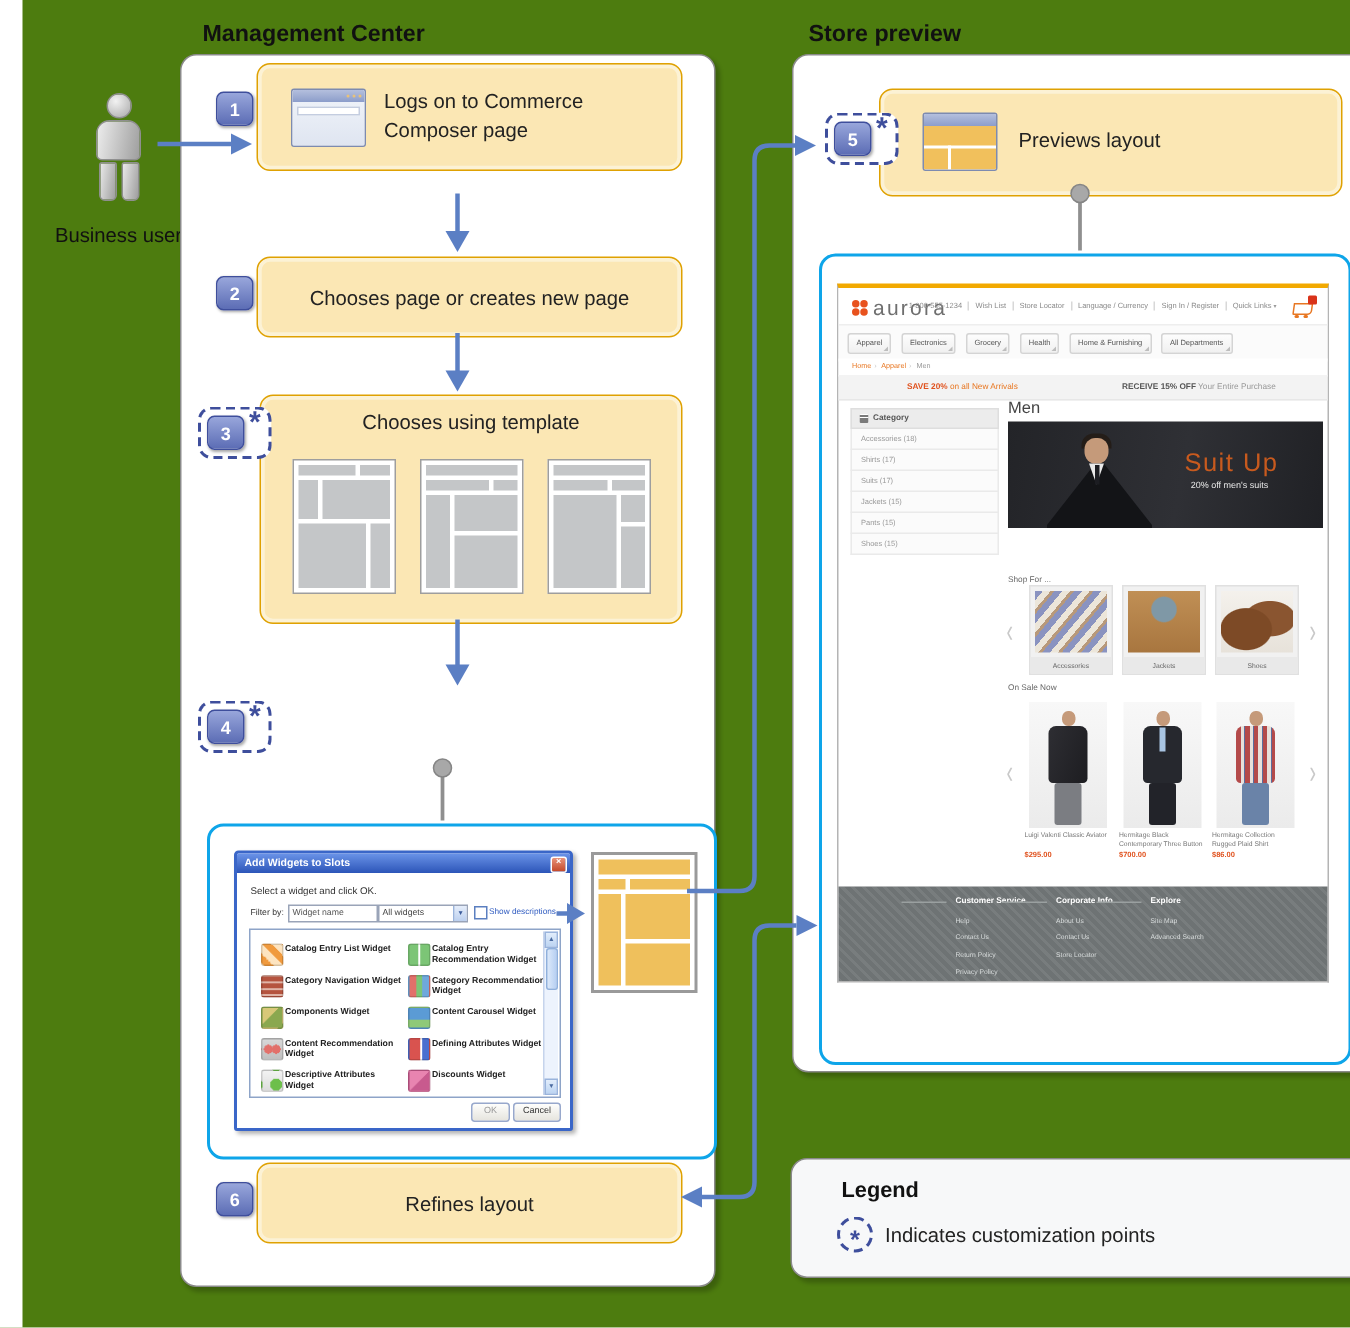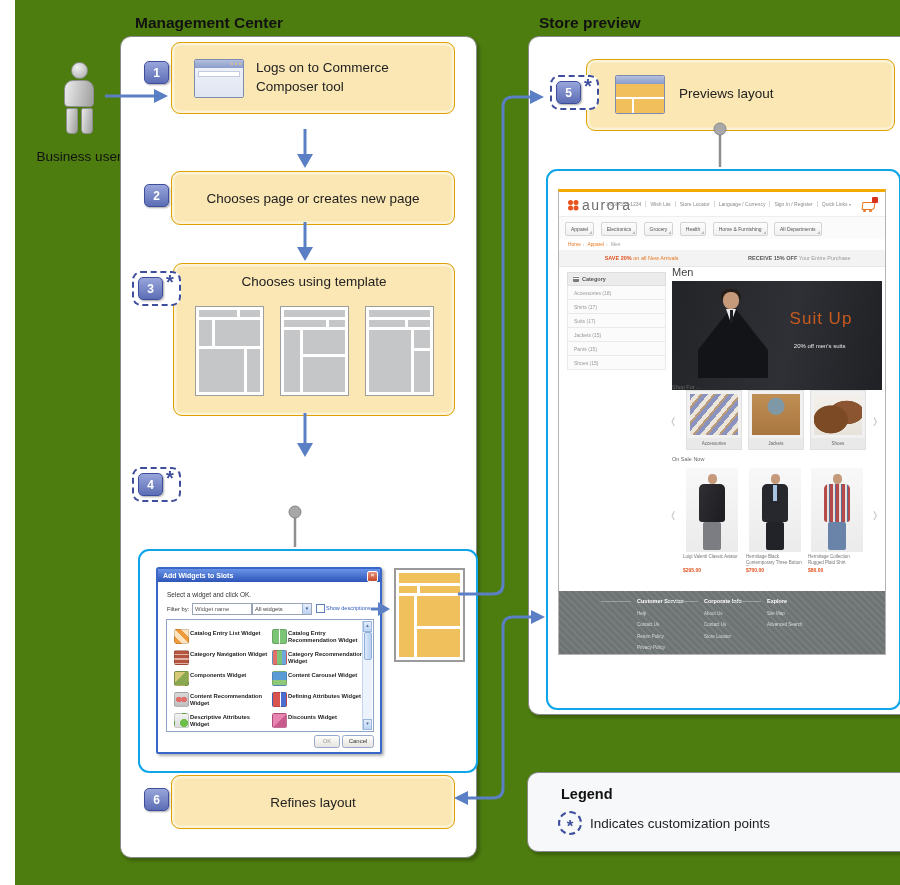--- a/index.html
+++ b/index.html
@@ -127,21 +127,21 @@
   .sf-promo{position:absolute;left:0;right:0;top:58px;height:16px;background:#f3f3f3;border-bottom:1px solid #e7e7e7;font-size:5.5px;line-height:16px;}
   .promo-l{position:absolute;left:14%;} .promo-r{position:absolute;left:58%;}
   .promo-strong-o{color:#E0521E;font-weight:bold;} .promo-rest-o{color:#E87722;}
   .promo-strong-g{color:#555;font-weight:bold;} .promo-rest-g{color:#999;}
   .sidebar{position:absolute;left:8px;top:80px;width:99px;}
   .sb-head{background:#ececec;border:1px solid #dedede;font-size:5.5px;font-weight:bold;color:#555;padding:3px 5px;display:flex;align-items:center;gap:3px;}
   .cat-icon{width:6px;height:6px;background:#7a7a7a;background-image:linear-gradient(#fff 0,#fff 1px,transparent 1px),linear-gradient(transparent 2px,#fff 2px,#fff 3px,transparent 3px);border-radius:1px;}
   .cat-item{background:#fbfbfb;border:1px solid #eaeaea;border-top:none;font-size:5px;color:#999;padding:3.5px 6px;}
   .sf-main{position:absolute;left:113px;top:74px;width:210px;}
   .men-title{font-size:11px;color:#444;}
-  .hero{position:relative;margin-top:3px;width:210px;height:109px;overflow:hidden;
+  .hero{position:relative;margin-top:3px;width:210px;height:71px;overflow:hidden;
         background:linear-gradient(100deg,#232428 0%,#2f3035 55%,#202125 100%);}
   .hm{position:absolute;left:26px;top:8px;width:70px;height:89px;}
   .hm-hair{position:absolute;left:23px;top:0;width:20px;height:10px;border-radius:8px 8px 0 0;background:#241d18;}
   .hm-face{position:absolute;left:25px;top:3px;width:16px;height:17px;border-radius:45%;background:#c59a7a;}
   .hm-shirt{position:absolute;left:28px;top:20px;width:0;height:0;border-left:5px solid transparent;border-right:5px solid transparent;border-top:14px solid #e9e9e9;}
   .hm-suit{position:absolute;left:0;top:19px;width:70px;height:70px;background:#131417;clip-path:polygon(47% 0,53% 0,100% 60%,100% 100%,0 100%,0 60%);}
   .hm-tie{position:absolute;left:32px;top:21px;width:2.5px;height:13px;background:#1c1d22;}
   .hero-title{position:absolute;left:56%;top:26%;font-size:17px;color:#C85A1E;letter-spacing:1px;}
   .hero-sub{position:absolute;left:58%;top:57%;font-size:6px;color:#e8e8e8;}
   .mini-label{font-size:5.5px;color:#666;}
@@ -206,21 +206,21 @@
 
     <div class="fbox" style="left:50px;top:5px;width:282px;height:70px;">
       <div class="bicon" style="left:22px;top:16px;width:48px;height:37px;">
         <div class="bicon-bar">
             <i></i>
           </div>
           <div class="bicon-body lines"></div>
       </div>
       <div style="position:absolute;left:84px;top:15px;text-align:left;line-height:19px;">
         <div>Logs on to Commerce</div>
-          <div>Composer tool</div>
+          <div>Composer page</div>
       </div>
     </div>
     <div class="badge" style="left:23px;top:24px;">1</div>
 
     <div class="fbox" style="left:50px;top:134px;width:282px;height:52px;">
       <span>Chooses page or creates new page</span>
     </div>
     <div class="badge" style="left:23px;top:147px;">2</div>
 
     <div class="fbox" style="left:52px;top:226px;width:280px;height:151px;align-items:flex-start;">

